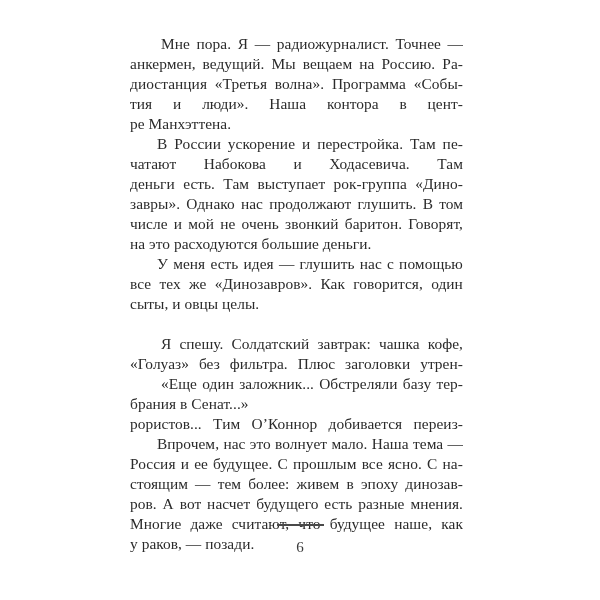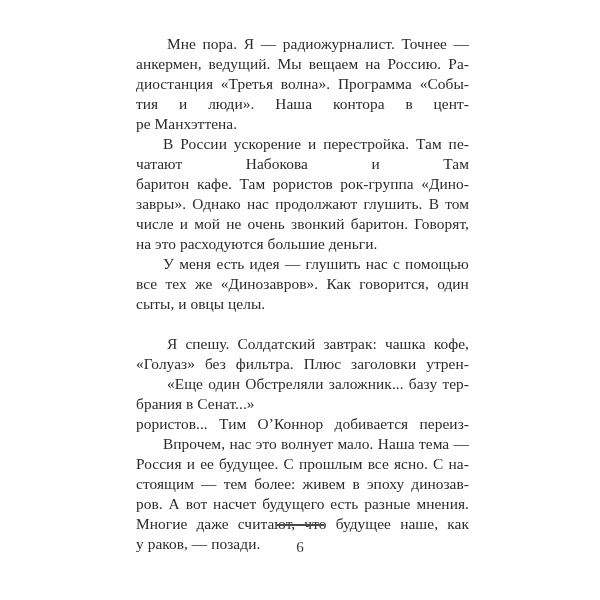--- a/index.html
+++ b/index.html
@@ -18,21 +18,21 @@
 
   .page {
     position: relative;
     width: 600px;
     height: 600px;
     background: #ffffff;
   }
 
   .text-block {
     position: absolute;
-    left: 136px;
+    left: 130px;
     top: 34px;
     width: 333px;
   }
 
   
   .para {
     margin: 0;
   }
 
   .para + .para {
@@ -152,27 +152,28 @@
           <span>ускорение</span>
           <span>и</span>
           <span>перестройка.</span>
           <span>Там</span>
           <span>пе-</span>
         </span>
         <span class="line justify">
           <span>чатают</span>
           <span>Набокова</span>
           <span>и</span>
+          <span>Ходасевича.</span>
           <span>Там</span>
         </span>
         <span class="line justify">
-          <span>баритон</span>
-          <span>кафе.</span>
+          <span>деньги</span>
+          <span>есть.</span>
           <span>Там</span>
-          <span>рористов</span>
+          <span>выступает</span>
           <span>рок-группа</span>
           <span>«Дино-</span>
         </span>
         <span class="line justify">
           <span>завры».</span>
           <span>Однако</span>
           <span>нас</span>
           <span>продолжают</span>
           <span>глушить.</span>
           <span>В</span>
@@ -228,22 +229,22 @@
           <span>фильтра.</span>
           <span>Плюс</span>
           <span>заголовки</span>
           <span>утрен-</span>
         </span>
       </p>
       <p class="para">
         <span class="line justify indent-wide">
           <span>«Еще</span>
           <span>один</span>
+          <span>заложник...</span>
           <span>Обстреляли</span>
-          <span>заложник...</span>
           <span>базу</span>
           <span>тер-</span>
         </span>
         <span class="line">брания в Сенат...»</span>
         <span class="line justify">
           <span>рористов...</span>
           <span>Тим</span>
           <span>О’Коннор</span>
           <span>добивается</span>
           <span>переиз-</span>

